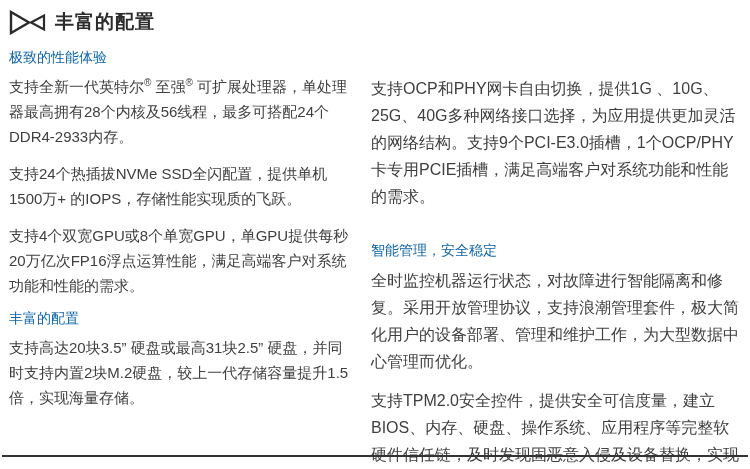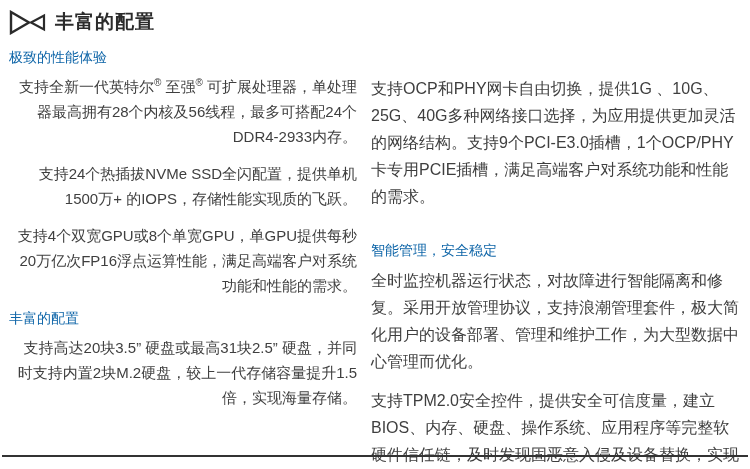--- a/index.html
+++ b/index.html
@@ -53,21 +53,20 @@
     color: var(--heading-blue, #0e65a8);
   }
   .col-left h2.first { margin-top: 14px; }
   .col-left h2.second { }
   .col-right h2.mid { margin-top: 32px; }
   .col-left p {
     margin: 7px 0 12px 0;
     font-size: 15px;
     line-height: 25px;
     color: var(--body-color, #3f3f3f);
-    text-align: right;
   }
   .col-right p {
     margin: 7px 0 12px 0;
     font-size: 16px;
     line-height: 27px;
     color: var(--body-color, #3f3f3f);
   }
   .col-right p.netpara {
     margin-top: 40px;
   }

